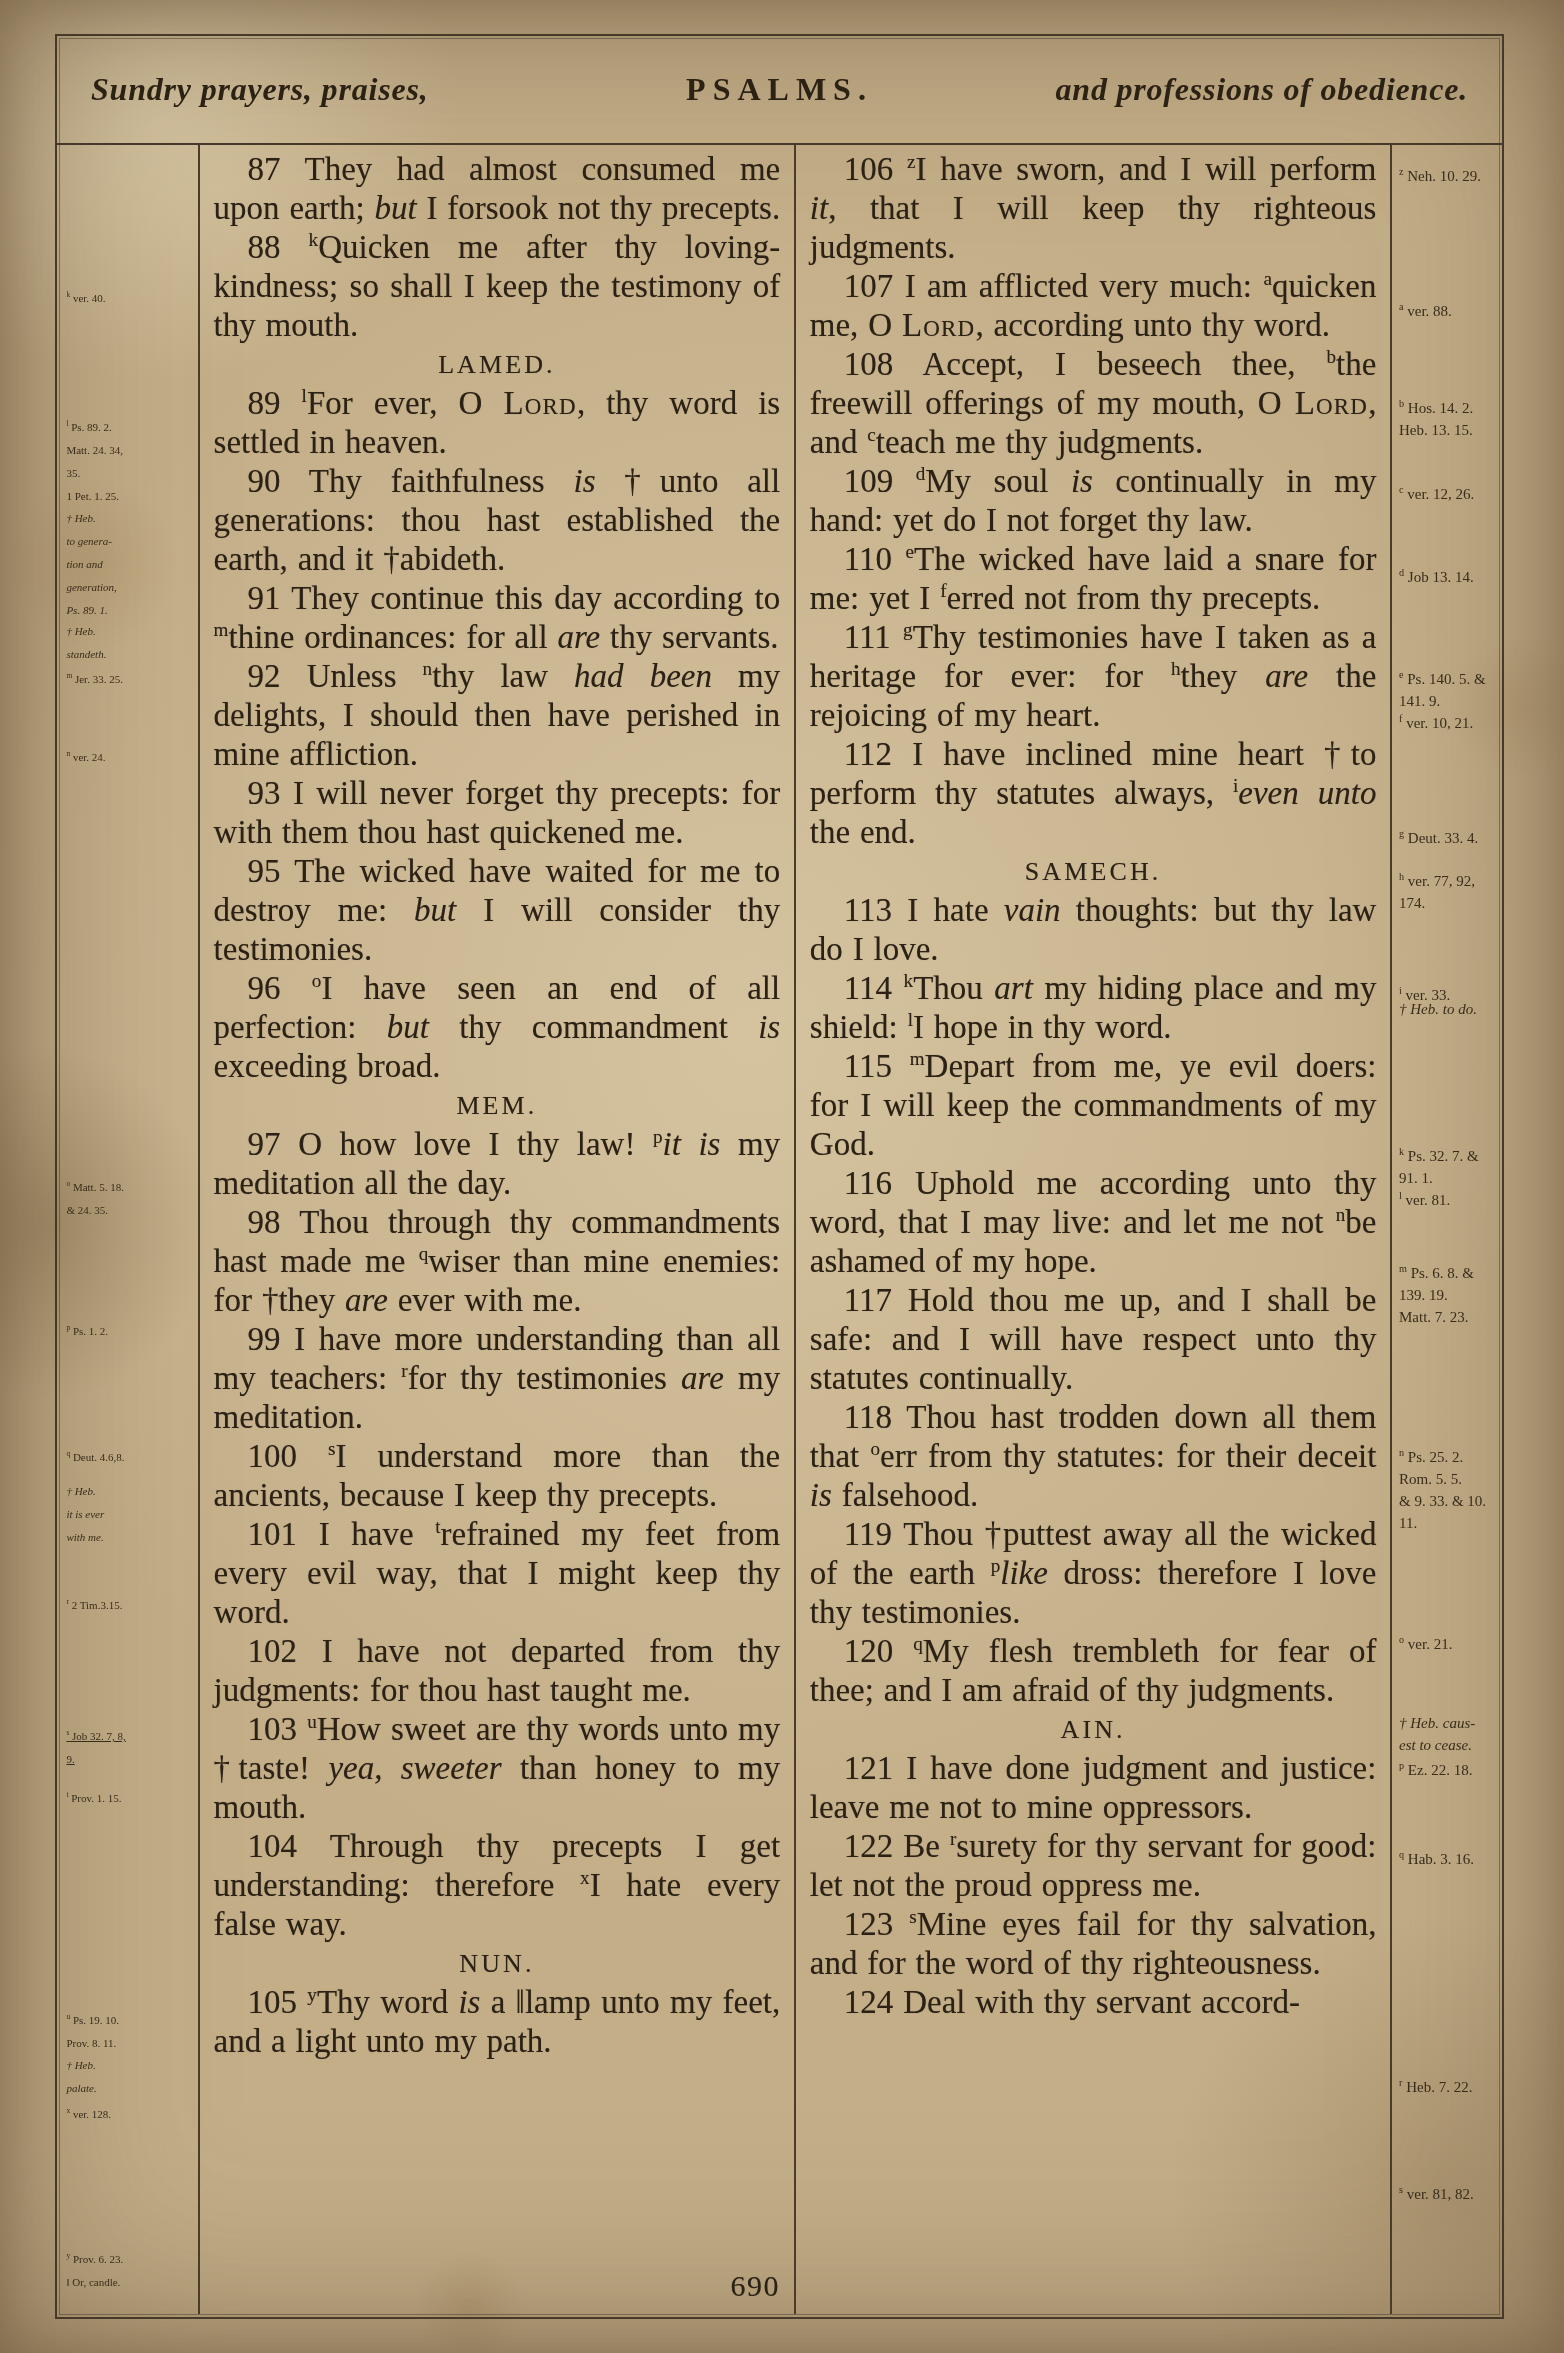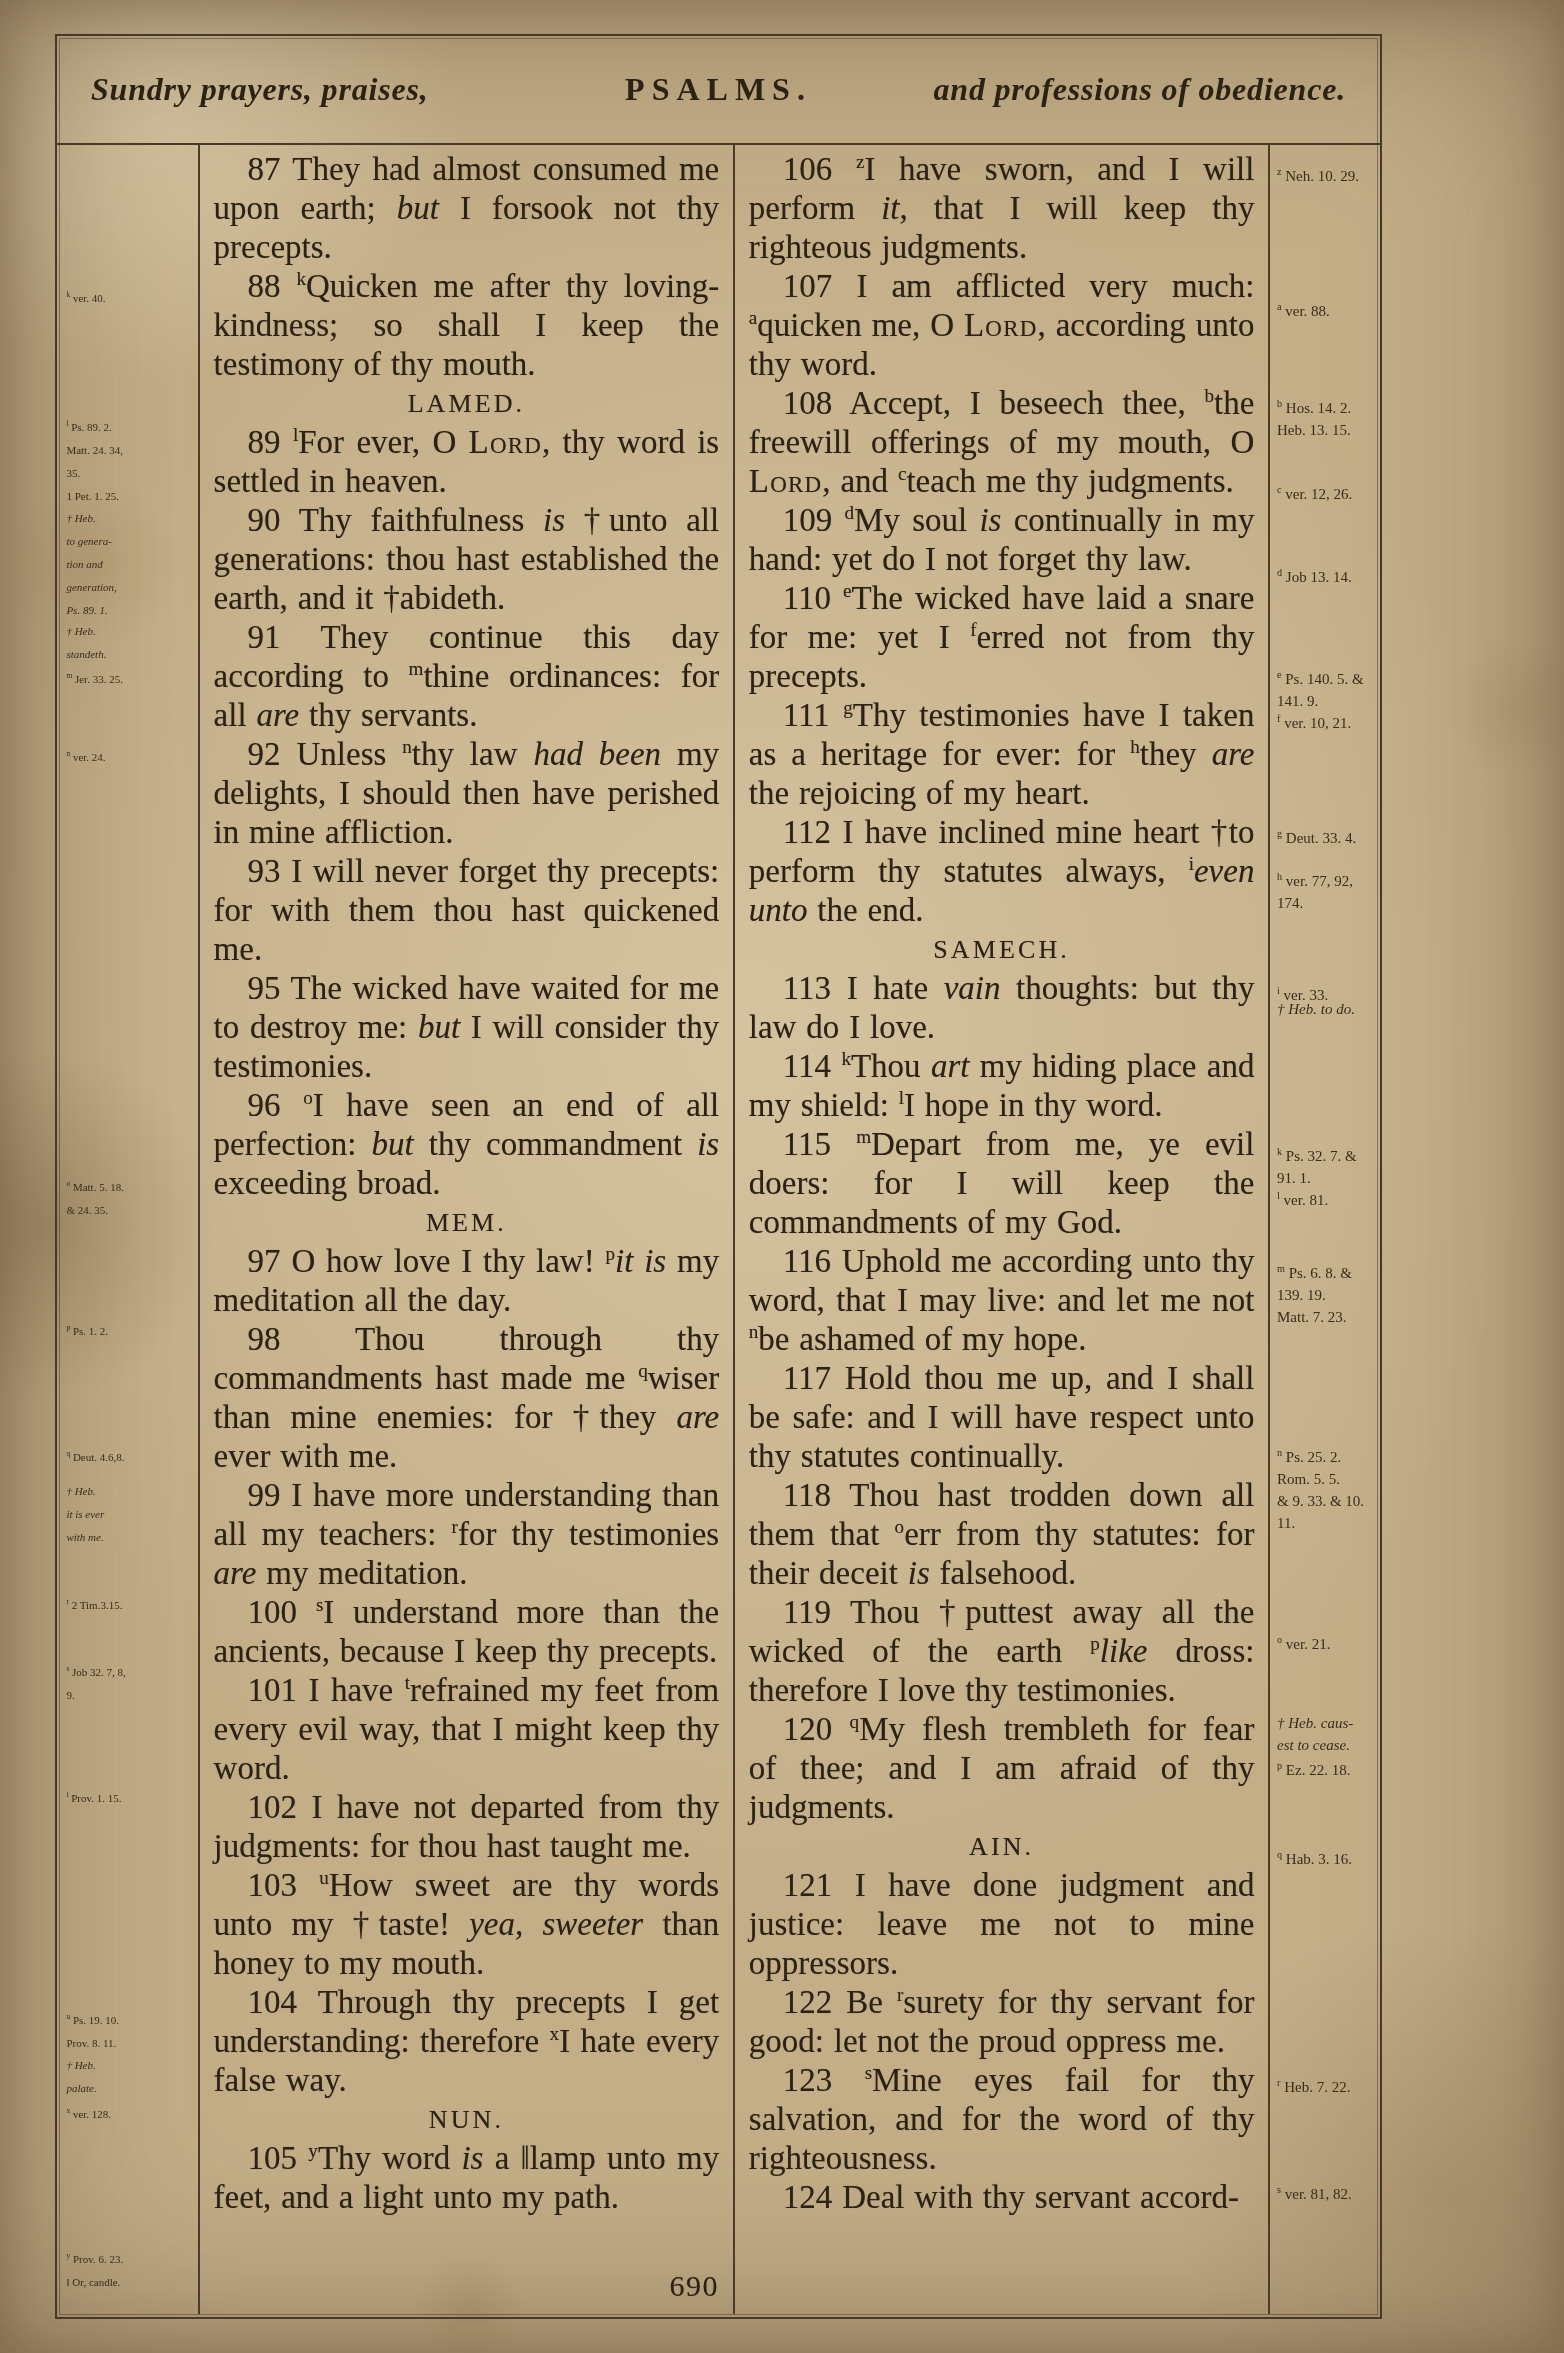--- a/index.html
+++ b/index.html
@@ -15,21 +15,21 @@
       radial-gradient(ellipse 70% 52% at 48% 44%, rgba(228,212,178,.55), rgba(228,212,178,0) 72%),
       radial-gradient(ellipse 28% 16% at 10% 5%, rgba(238,226,194,.45), transparent 70%),
       radial-gradient(ellipse 24% 16% at 92% 93%, rgba(118,92,58,.28), transparent 72%),
       radial-gradient(ellipse 14% 10% at 3% 52%, rgba(108,84,50,.34), transparent 75%),
       radial-gradient(circle 86px at 6% 24%, rgba(150,116,70,.22), transparent 100%),
       radial-gradient(circle 70px at 97% 30%, rgba(146,112,66,.18), transparent 100%),
       radial-gradient(circle 55px at 30% 98%, rgba(140,108,62,.20), transparent 100%);
     box-shadow: inset 0 0 203px rgba(84,62,38,.55), inset 0 0 55px rgba(84,62,38,.38);
   }
   .frame {
-    position:absolute; left:55px; top:34px; width:1327px; height:2285px;
+    position:absolute; left:55px; top:34px; width:1449px; height:2285px;
     border:2.3px solid #46392a;
   }
   .frame::after {
     content:""; position:absolute; inset:2.3px;
     border:0.8px solid rgba(70,57,42,.5); pointer-events:none;
   }
   .header {
     height:109px; display:flex; align-items:center; justify-content:space-between;
     padding:0 34px; border-bottom:2.3px solid #46392a; position:relative;
     color:#2c2214;
@@ -116,21 +116,21 @@
             <div><sup>q</sup> Deut. 4.6,8.</div>
           </div>
           <div class="note it" style="top: 1335px;">
             <div>† Heb.</div>
             <div>it is ever</div>
             <div>with me.</div>
           </div>
           <div class="note" style="top: 1449px;">
             <div><sup>r</sup> 2 Tim.3.15.</div>
           </div>
-          <div class="note" style="top: 1516px;">
+          <div class="note" style="top: 1580px; text-decoration: underline;">
             <div><sup>s</sup> Job 32. 7, 8,</div>
             <div>9.</div>
           </div>
           <div class="note" style="top: 1642px;">
             <div><sup>t</sup> Prov. 1. 15.</div>
           </div>
           <div class="note" style="top: 1864px;">
             <div><sup>u</sup> Ps. 19. 10.</div>
             <div>Prov. 8. 11.</div>
           </div>

